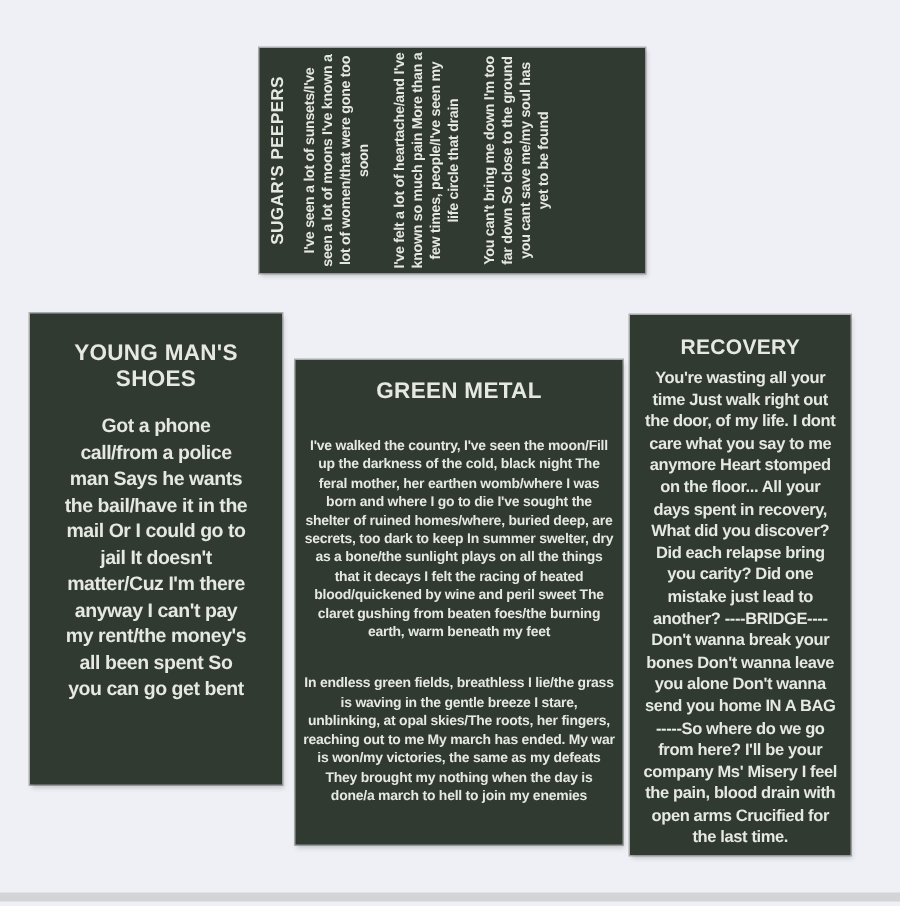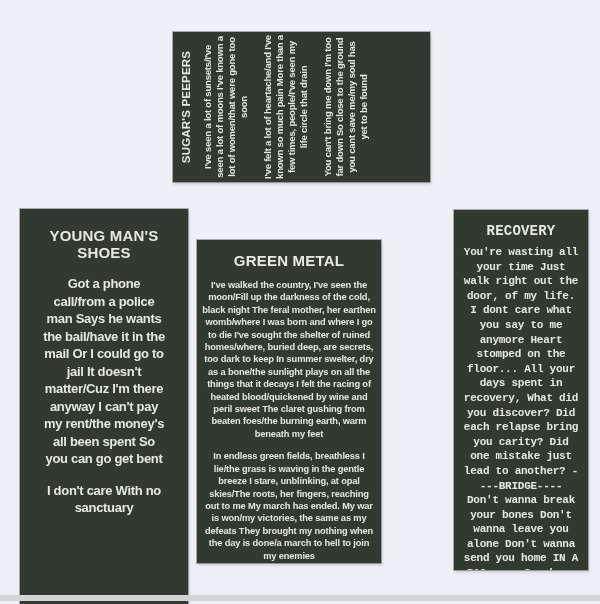--- a/index.html
+++ b/index.html
@@ -41,31 +41,31 @@
     transform: translate(-50%, -50%) rotate(-90deg);
     display: flex; flex-direction: column;
     justify-content: flex-start;
     padding: 4px 2px;
     box-sizing: border-box;
   }
   .card-top .title { font-size: 11.5px; margin: 2px 0 4px 0; }
   .card-top p { font-size: 9.5px; line-height: 12px; margin: 6px 0; letter-spacing: -0.2px; }
 
   
-  .card-left { left: 20px; top: 209px; width: 168px; height: 396px; padding: 10px 7px; box-sizing: border-box; }
+  .card-left { left: 20px; top: 209px; width: 168px; height: 314px; padding: 10px 7px; box-sizing: border-box; }
   .card-left .title { font-size: 15px; margin: 8px 0 14px 0; }
   .card-left p { font-size: 13px; line-height: 17.5px; margin: 14px 16px; letter-spacing: -0.3px; }
 
   
-  .card-center { left: 197px; top: 240px; width: 184px; height: 323px; padding: 8px 5px; box-sizing: border-box; }
+  .card-center { left: 197px; top: 240px; width: 218px; height: 323px; padding: 8px 5px; box-sizing: border-box; }
   .card-center .title { font-size: 15px; margin: 4px 0 8px 0; }
-  .card-center p { font-size: 9.3px; line-height: 12.4px; margin: 10px 0; letter-spacing: -0.15px; }
+  .card-center p { font-size: 9.3px; line-height: 12.4px; margin: 22px 0; letter-spacing: -0.15px; }
 
   
-  .card-right { left: 454px; top: 210px; width: 134px; height: 360px; padding: 9px 7px; box-sizing: border-box; font-family: Liberation Mono, monospace; }
+  .card-right { left: 420px; top: 210px; width: 147px; height: 360px; padding: 9px 7px; box-sizing: border-box; }
   .card-right .title { font-size: 14px; margin: 4px 0 6px 0; }
   .card-right p { font-size: 11px; line-height: 14.6px; margin: 6px 0; letter-spacing: -0.25px; }
 
   .bottom-edge {
     position: absolute;
     left: 0; top: 595px;
     width: 600px; height: 6px;
     background: #d2d4d7;
   }
 </style>
@@ -79,21 +79,20 @@
       <div class="title">SUGAR'S PEEPERS</div>
       <p>I've seen a lot of sunsets/I've seen a lot of moons I've known a lot of women/that were gone too soon</p>
       <p>I've felt a lot of heartache/and I've known so much pain More than a few times, people/I've seen my life circle that drain</p>
       <p>You can't bring me down I'm too far down So close to the ground you cant save me/my soul has yet to be found</p>
     </div>
   </div>
 
   <div class="card card-left">
     <div class="title">YOUNG MAN'S SHOES</div>
     <p>Got a phone call/from a police man Says he wants the bail/have it in the mail Or I could go to jail It doesn't matter/Cuz I'm there anyway I can't pay my rent/the money's all been spent So you can go get bent</p>
-    <p>I don't care With no sanctuary</p>
   </div>
 
   <div class="card card-center">
     <div class="title">GREEN METAL</div>
     <p>I've walked the country, I've seen the moon/Fill up the darkness of the cold, black night The feral mother, her earthen womb/where I was born and where I go to die I've sought the shelter of ruined homes/where, buried deep, are secrets, too dark to keep In summer swelter, dry as a bone/the sunlight plays on all the things that it decays I felt the racing of heated blood/quickened by wine and peril sweet The claret gushing from beaten foes/the burning earth, warm beneath my feet</p>
     <p>In endless green fields, breathless I lie/the grass is waving in the gentle breeze I stare, unblinking, at opal skies/The roots, her fingers, reaching out to me My march has ended. My war is won/my victories, the same as my defeats They brought my nothing when the day is done/a march to hell to join my enemies</p>
   </div>
 
   <div class="card card-right">
     <div class="title">RECOVERY</div>

